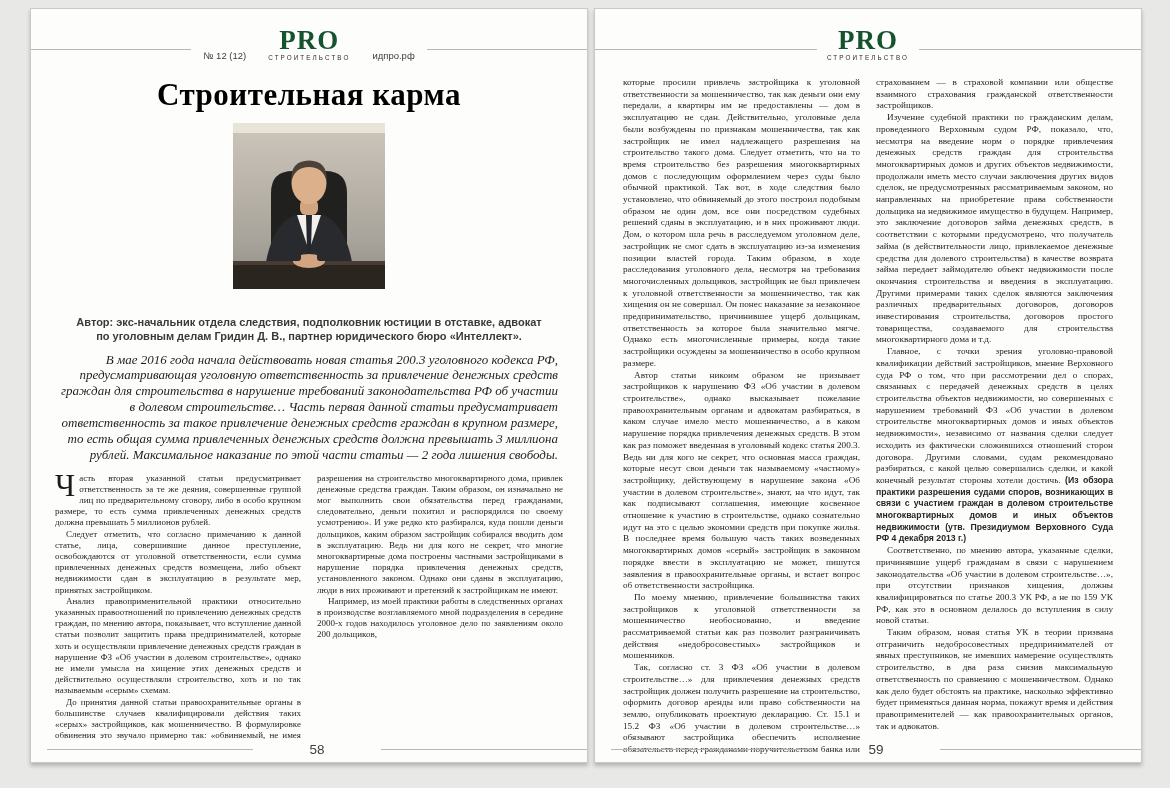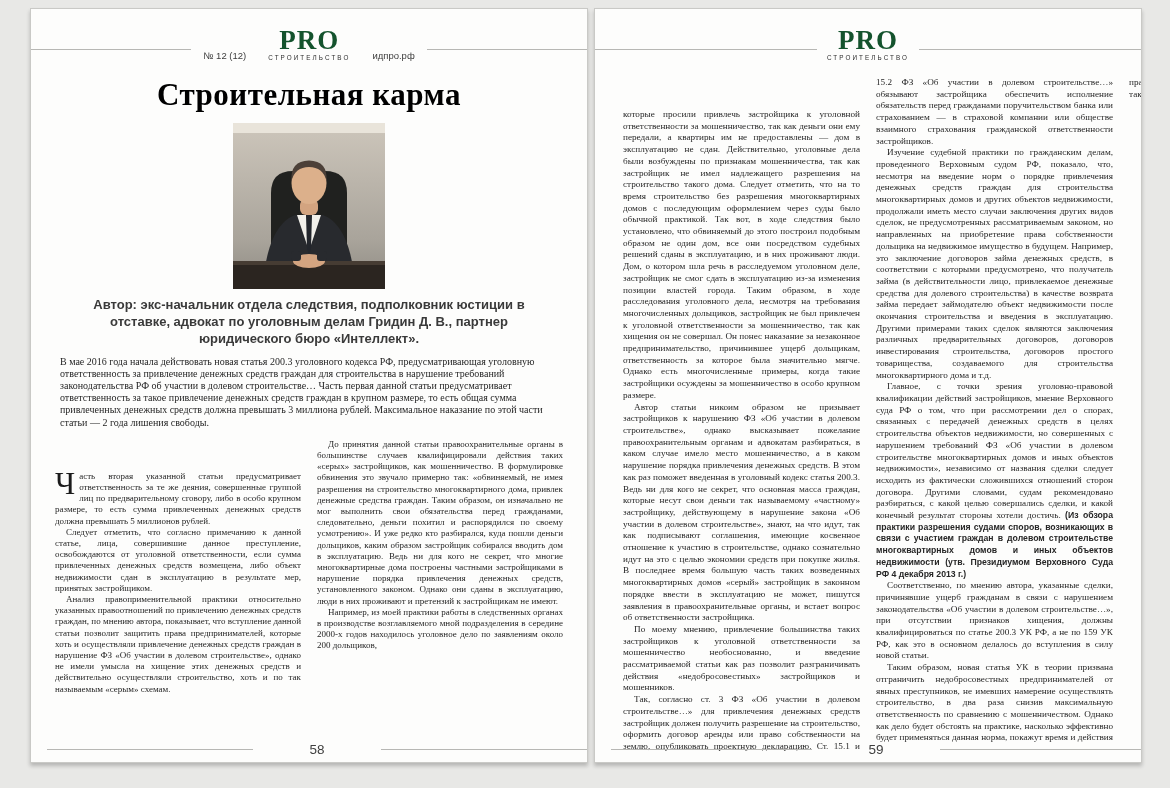--- a/index.html
+++ b/index.html
@@ -52,47 +52,48 @@
   }
   .article-subtitle{
     text-align:center;
     font-weight:700;font-size:17px;line-height:1.18;
     margin:0 auto;width:360px;color:#1c1c1c;
   }
   .photo-wrap{ text-align:center; margin-top:10px; }
   .photo-wrap svg{ display:inline-block; }
   .photo-caption{
     font-family:"Liberation Sans",sans-serif;
-    font-weight:700;font-size:13px;line-height:1.3;
+    font-weight:700;font-size:11px;line-height:1.3;
     text-align:center;color:#3a3a3a;
-    width:470px;margin:4px auto 0 auto;
+    width:470px;margin:22px auto 0 auto;
   }
   .lead{
-    font-size:10px;line-height:1.22;
-    text-align:left;
+    font-style:italic;
+    font-size:13px;line-height:1.22;
+    text-align:right;
     width:498px;margin:8px auto 0 auto;color:#1f1f1f;
   }
 
   
   .body-cols{
     column-gap:16px;column-count:2;column-fill:auto;
     text-align:justify;
   }
   #page-left .body-cols{
     margin:10px 24px 0 24px;
     height:272px;
     font-size:9px;line-height:11.2px;
   }
   #page-right .body-cols{
     margin:18px 28px 0 28px;
     height:684px;
     font-size:9.2px;line-height:11.7px;
   }
   .body-cols p{ margin:0; text-indent:11px; }
-  .body-cols p.no-indent{ text-indent:0;margin-top:32px; }
+  .body-cols p.no-indent{ text-indent:0; }
   .body-cols p.dropcap::first-letter{
     float:left;
     font-size:31px;line-height:23px;
     padding:1px 4px 0 0;
     color:#1b1b1b;
   }
   .bold-note{
     font-family:"Liberation Sans",sans-serif;
     font-weight:700;font-size:8.7px;
   }

